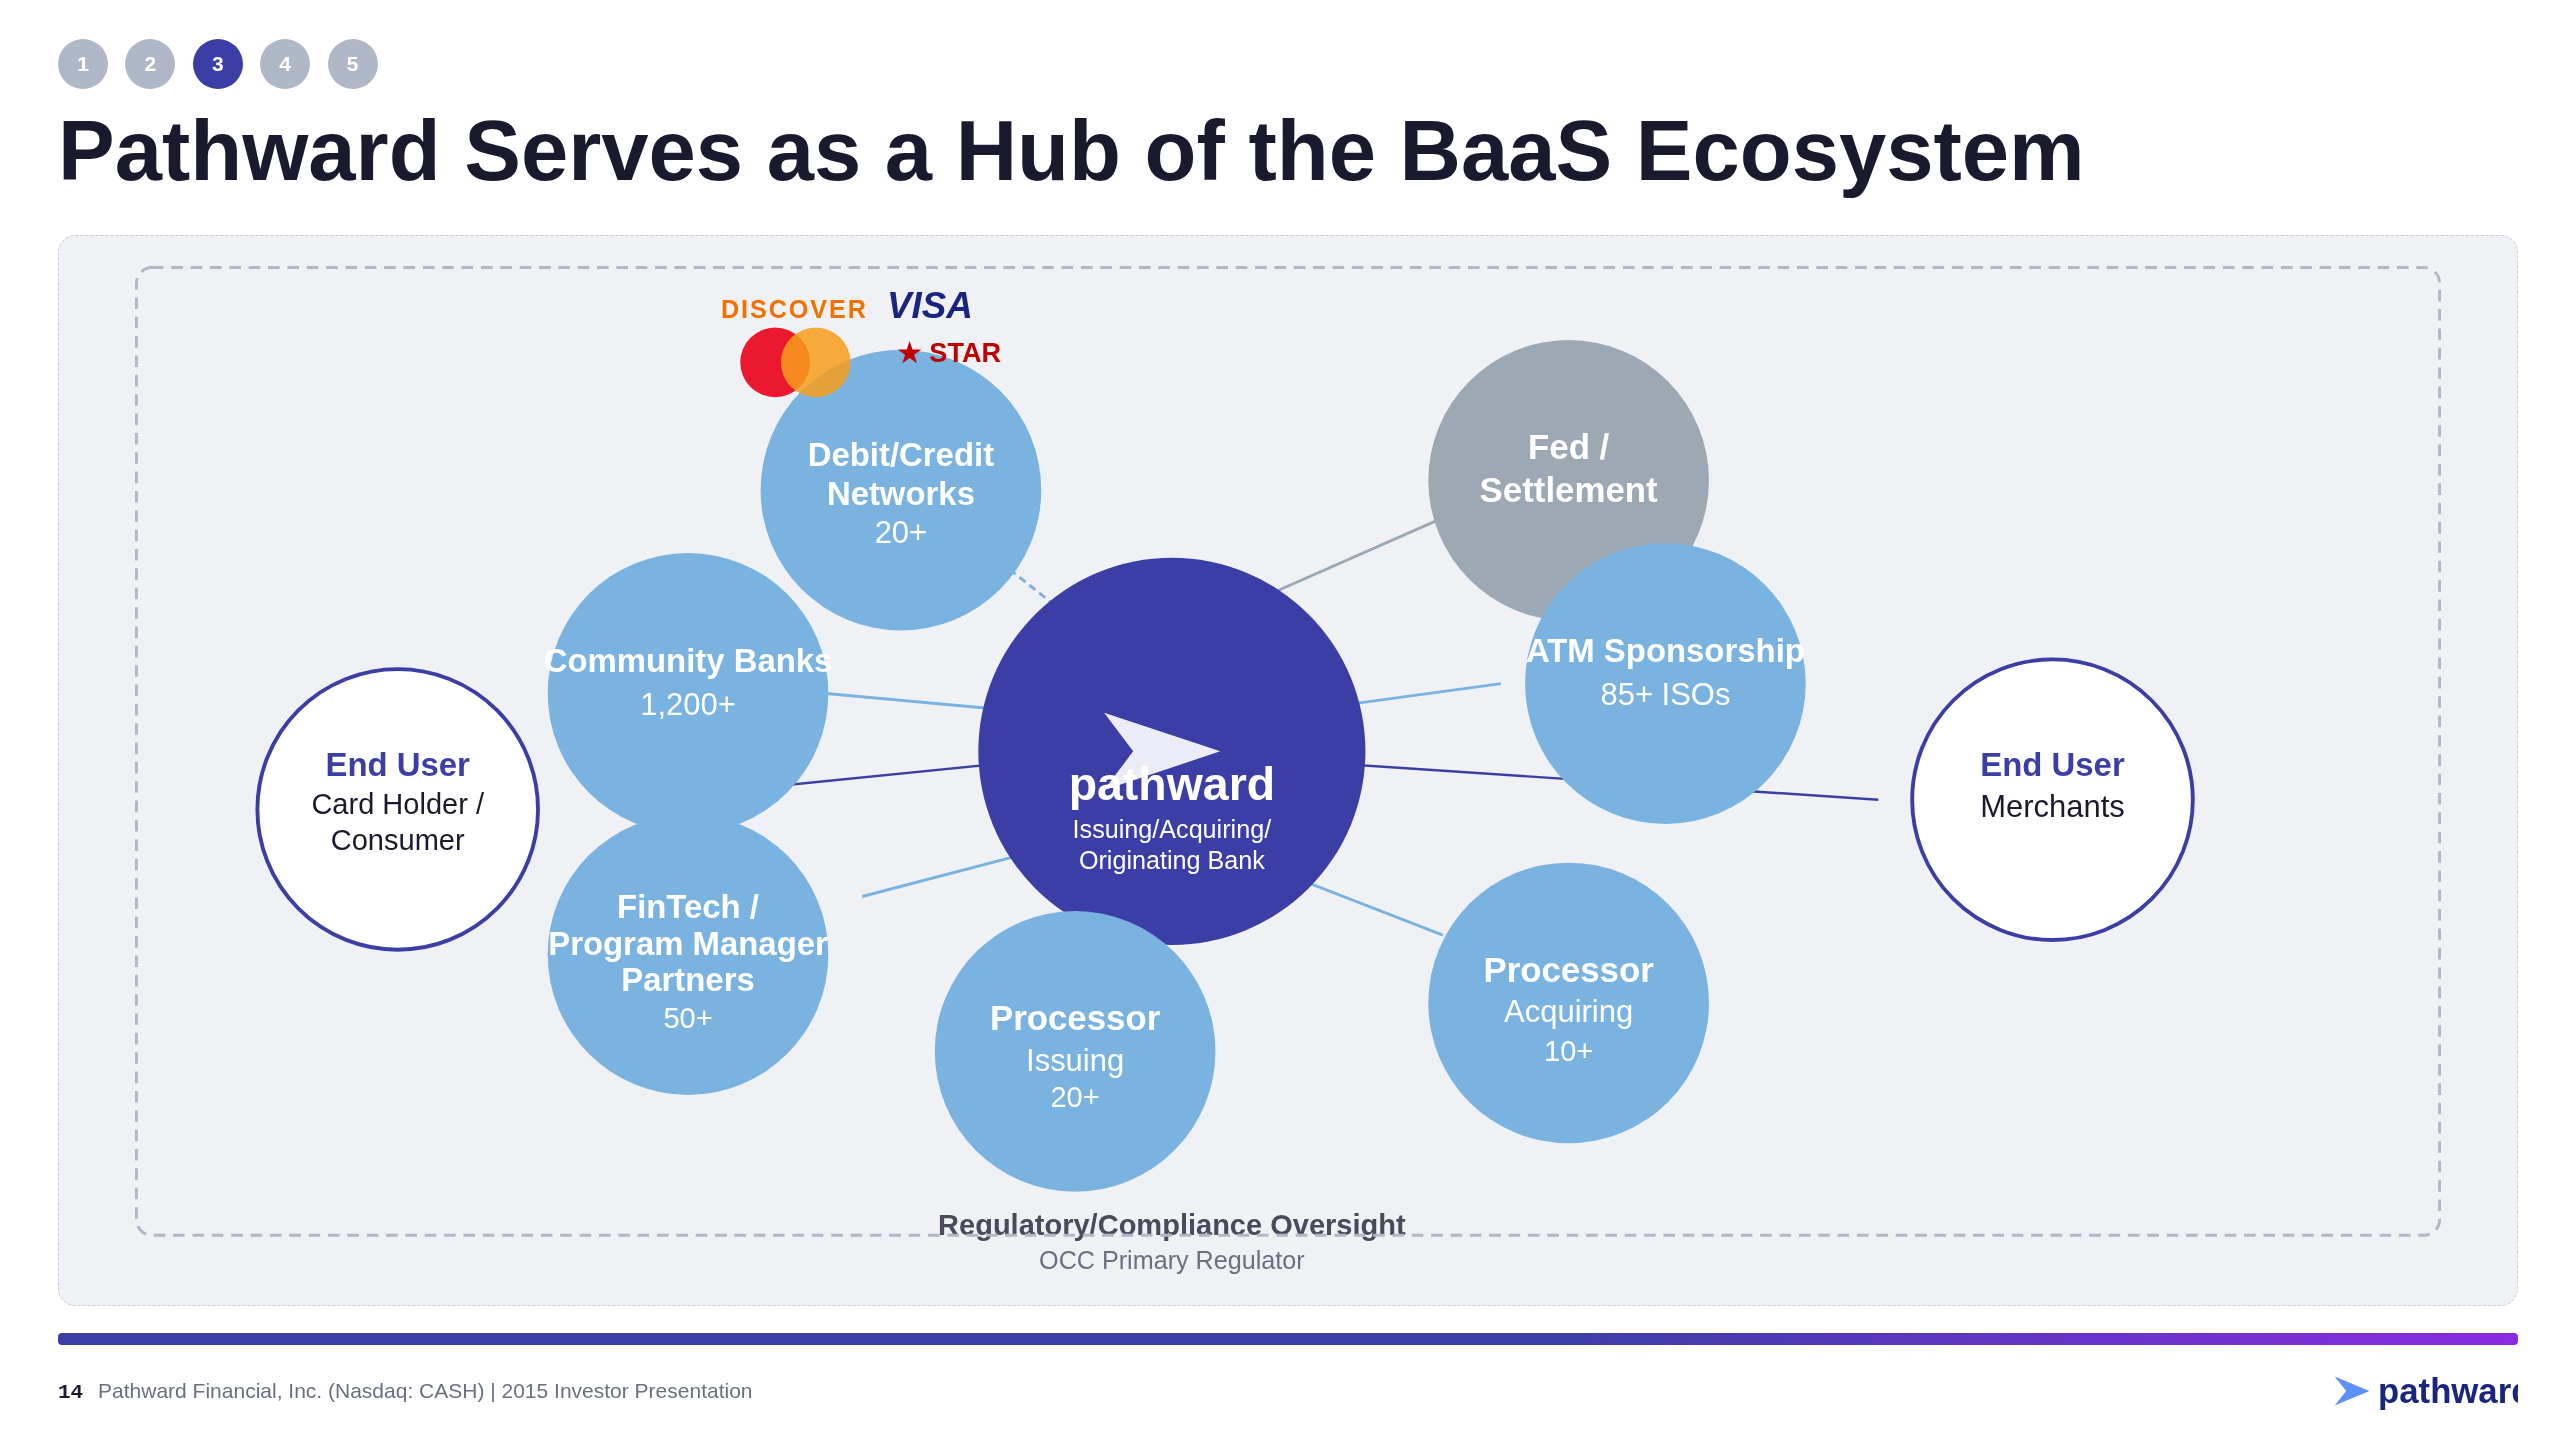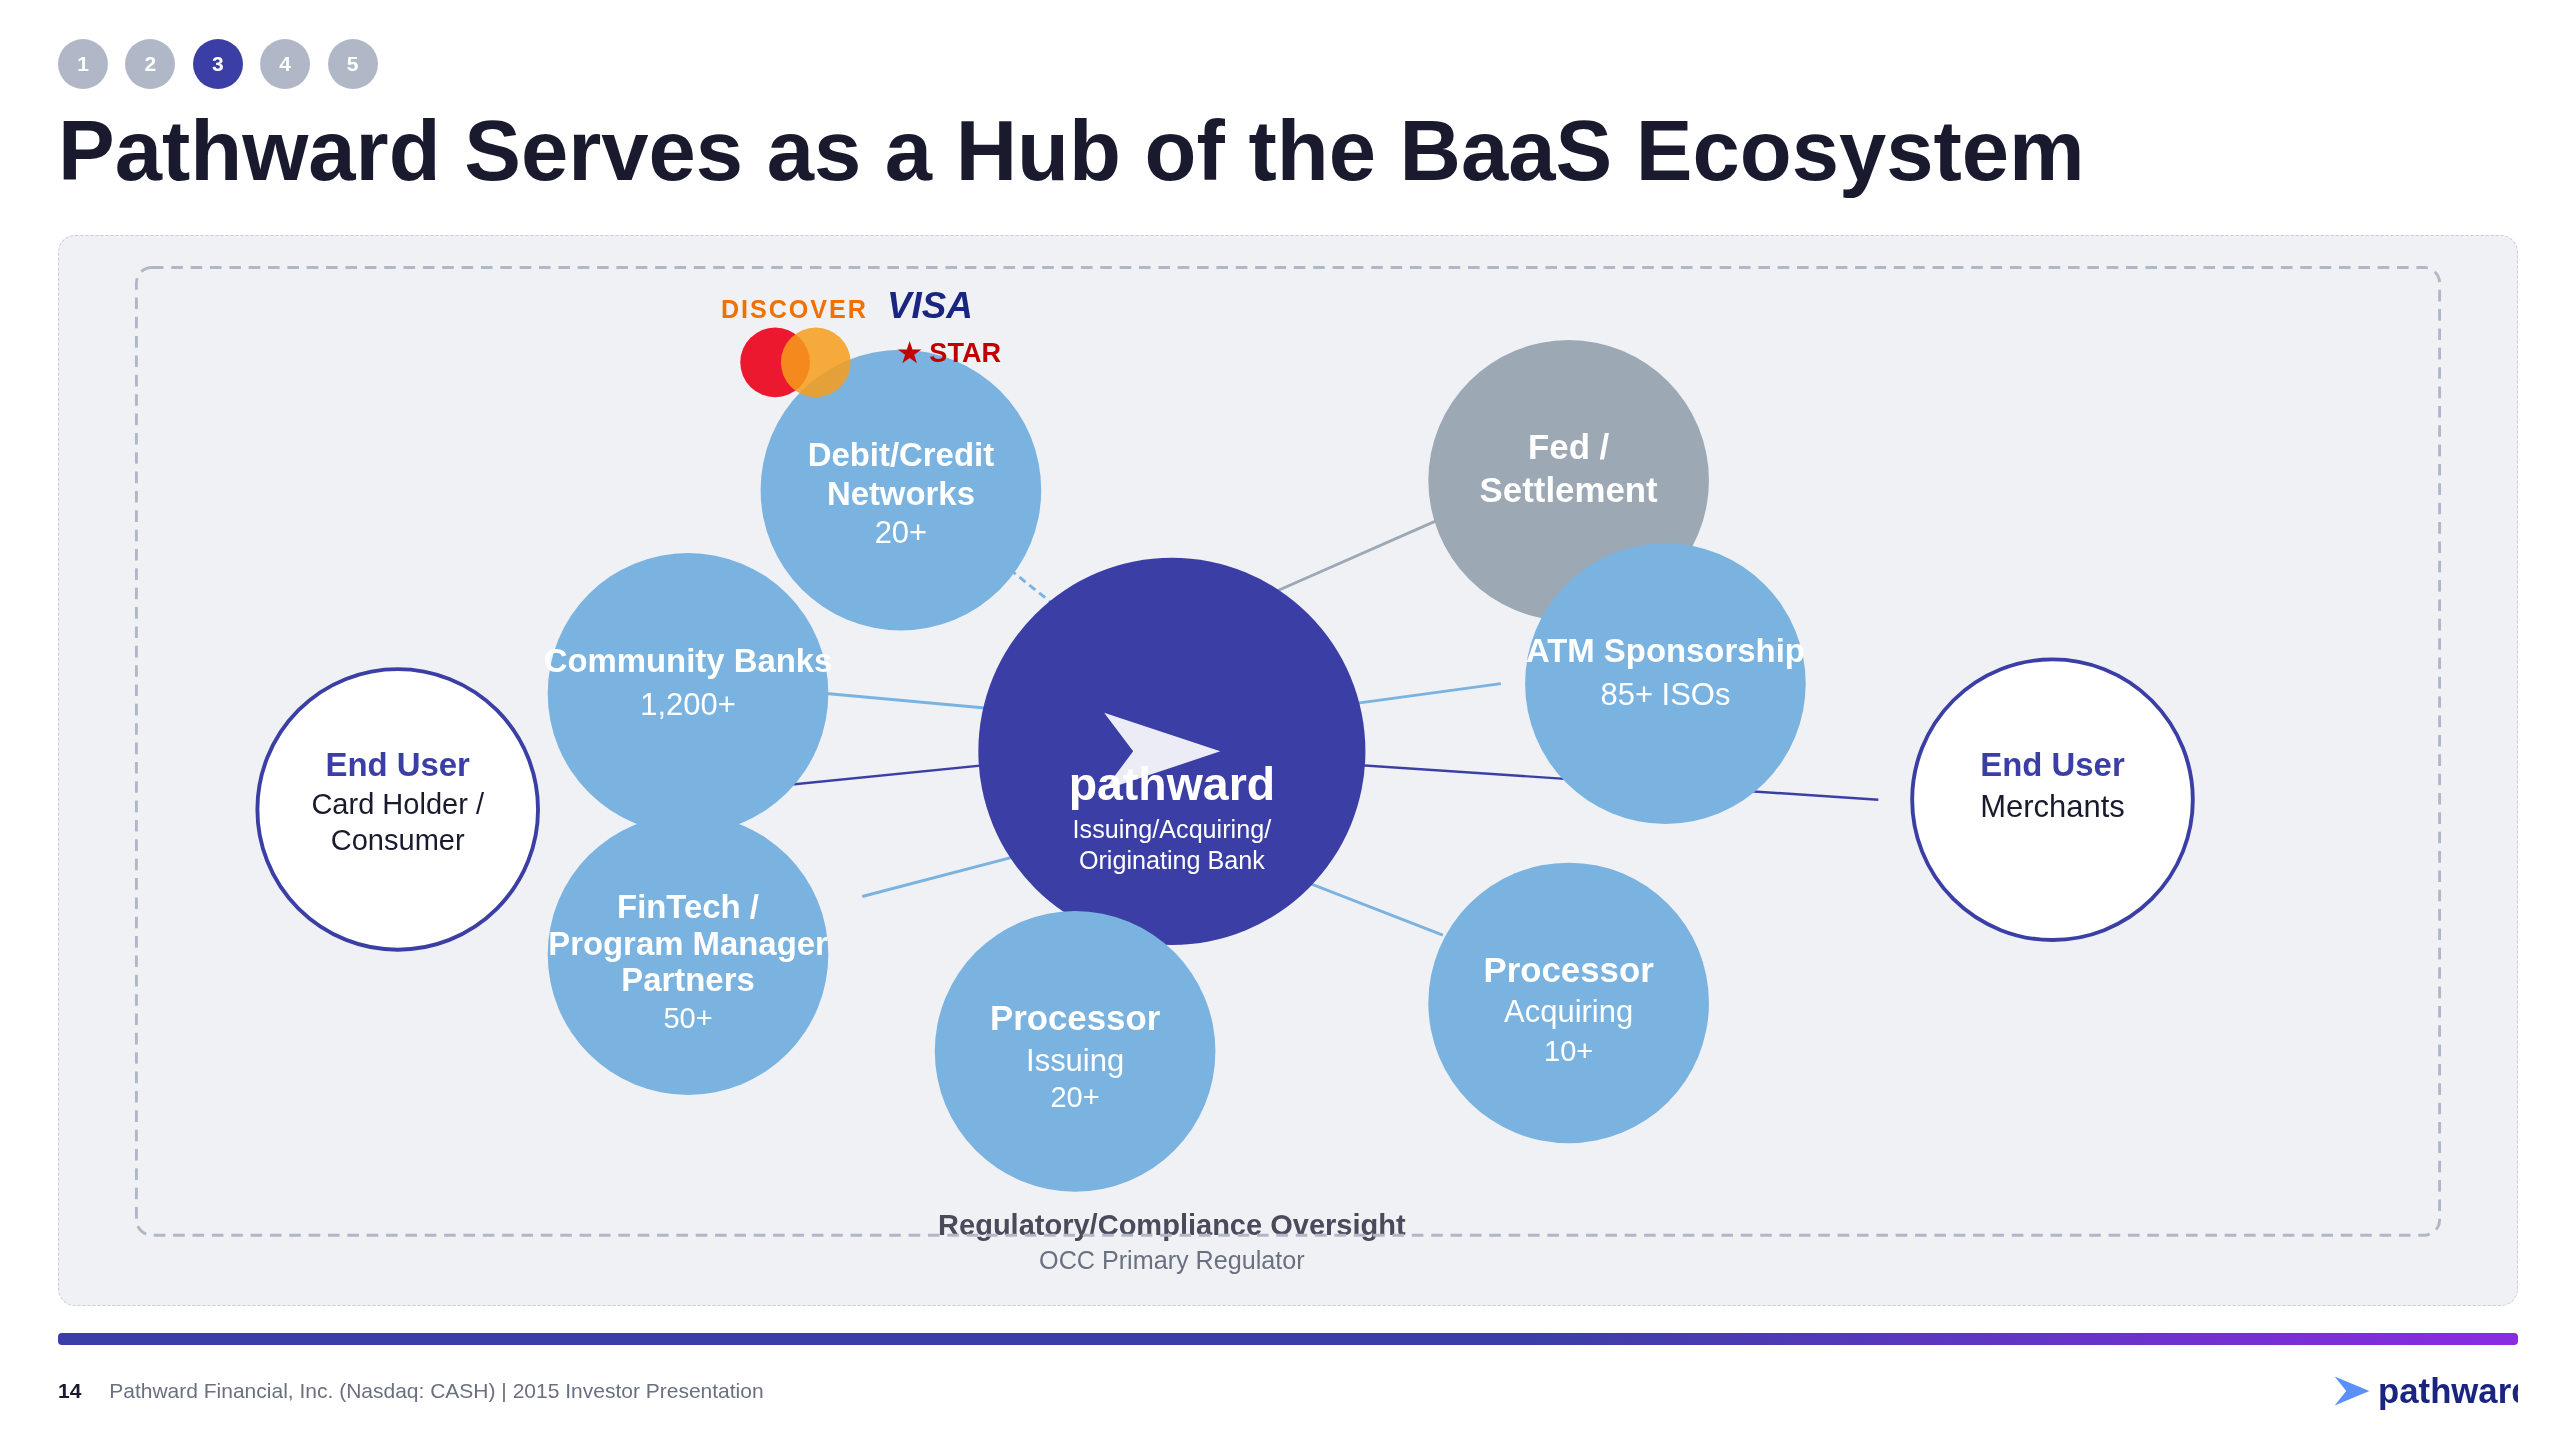--- a/index.html
+++ b/index.html
@@ -82,21 +82,22 @@
       align-items: center;
       padding: 17.4px 0 0 0;
     }
     .footer-left {
       font-size: 21px;
       color: #6a7080;
     }
     .footer-page {
       font-weight: bold;
       color: #1a1a2e;
-      margin-right: 22px;
+      margin-right: 9px;
+      font-family: Liberation Mono, monospace;
     }
     .footer-logo {
       display: flex;
       align-items: center;
       gap: 9.7px;
     }
   </style>
 </head>
 <body>
 

